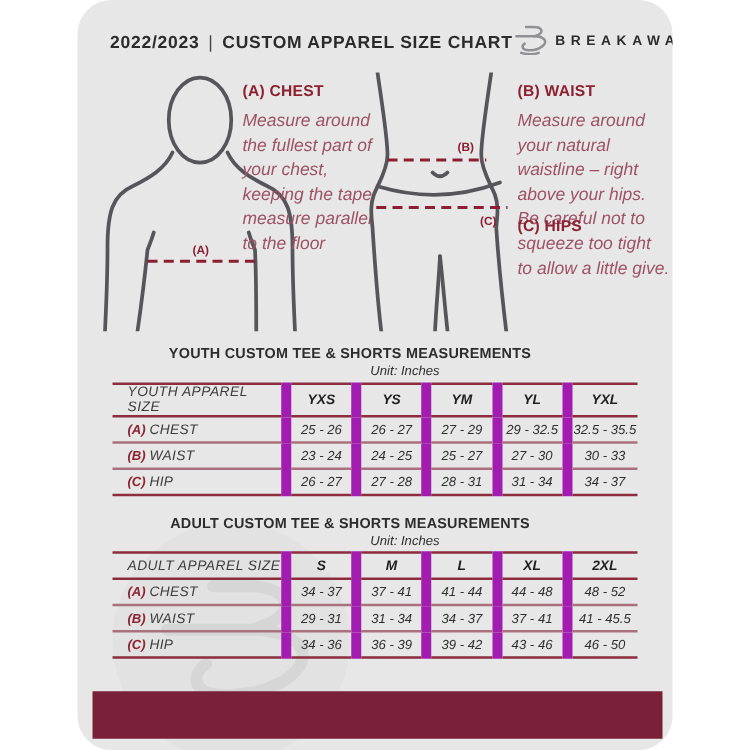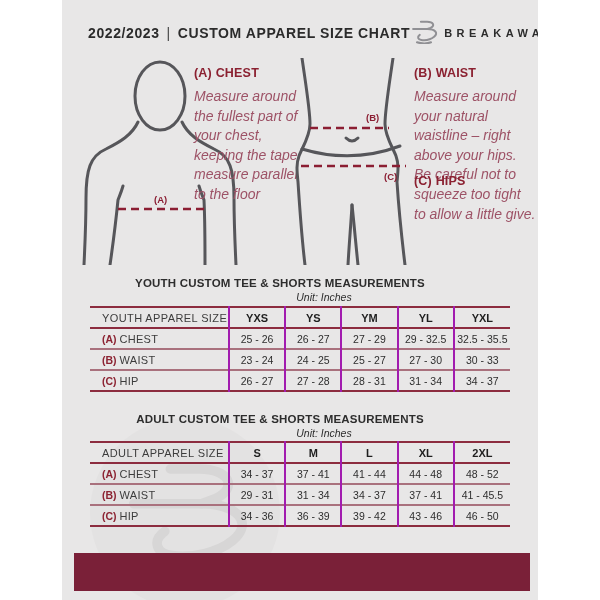--- a/index.html
+++ b/index.html
@@ -1,17 +1,17 @@
 <!DOCTYPE html>
 <html><head>
 <meta charset="utf-8">
 <style>
   * { margin:0; padding:0; box-sizing:border-box; }
   html,body { width:600px; height:600px; background:#ffffff; font-family:"Liberation Sans",sans-serif; }
-  .page { position:relative; width:476px; height:600px; margin:0 auto; background:#e8e7e7; overflow:hidden; }
+  .page { position:relative; width:476px; height:600px; margin:0 auto; background:#e8e7e7; overflow:hidden;border-radius:27px; }
 
   
   .header { position:absolute; top:18px; left:26px; right:18px; height:30px;
             display:flex; justify-content:space-between; align-items:center; z-index:2; }
   .main-title { font-weight:bold; font-size:14px; letter-spacing:.6px; color:#2b2b2b; white-space:nowrap; }
   .main-title .sep { font-weight:normal; color:#444; margin:0 7px; }
   .brand { display:flex; align-items:center; gap:6px; }
   .brand-name { font-weight:bold; font-size:11px; letter-spacing:4.5px; color:#2c2c2c; }
 
   
@@ -29,31 +29,31 @@
 
   
   .tbl-title { position:absolute; left:0; width:436px; text-align:center;
                font-weight:bold; font-size:11.5px; letter-spacing:.2px; color:#2d2d2d; z-index:1; }
   .tbl-unit  { position:absolute; left:0; width:524px; text-align:center;
                font-style:italic; font-size:10.5px; color:#2d2d2d; z-index:1; }
   .youth-title { top:277px; } .youth-unit { top:291px; }
   .adult-title { top:413px; } .adult-unit { top:427px; }
 
   table.size { position:absolute; left:28px; width:420px; border-collapse:collapse;
-               table-layout:fixed; z-index:1; }
+               table-layout:fixed; z-index:1;font-style:italic; }
   table.youth { top:306px; } table.adult { top:441px; }
   table.size th, table.size td { height:21px; padding:0; font-size:10.5px; color:#2e2e2e;
                text-align:center; vertical-align:middle; }
   table.size tr { border-bottom:2px solid #a9717d; }
   table.size tr.hdr { border-top:2px solid #8c2c3f; border-bottom:2px solid #8c2c3f; }
   table.size tr:last-child { border-bottom:2px solid #8c2c3f; }
   table.size th.size-h { font-weight:bold; font-size:11px; color:#1f1f1f; }
   table.size .label-col { text-align:left; padding-left:12px; }
   table.size th.label-col { font-weight:normal; font-size:11px; color:#3c3c3c; letter-spacing:.4px; }
-  table.size td:not(.label-col), table.size th:not(.label-col) { border-left:2px solid #a21caf; }
+  table.size td:not(.label-col), table.size th:not(.label-col) { border-left:8px solid #a21caf; }
   .row-key { font-weight:bold; color:#8c2332; font-size:10.5px; }
   .row-lab { color:#3c3c3c; font-size:11px; letter-spacing:.3px; }
 
   
   .watermark { position:absolute; left:28px; top:418px; width:190px; height:190px;
                border-radius:50%; background:#e3e2e2; z-index:0;
                display:flex; align-items:center; justify-content:center; }
   .watermark svg path { fill:none; stroke:#d7d6d6; stroke-width:2.6; stroke-linecap:round; }
   .bottom-bar { position:absolute; left:12px; top:553px; width:456px; height:38px;
                 background:#7a2038; z-index:3; }

